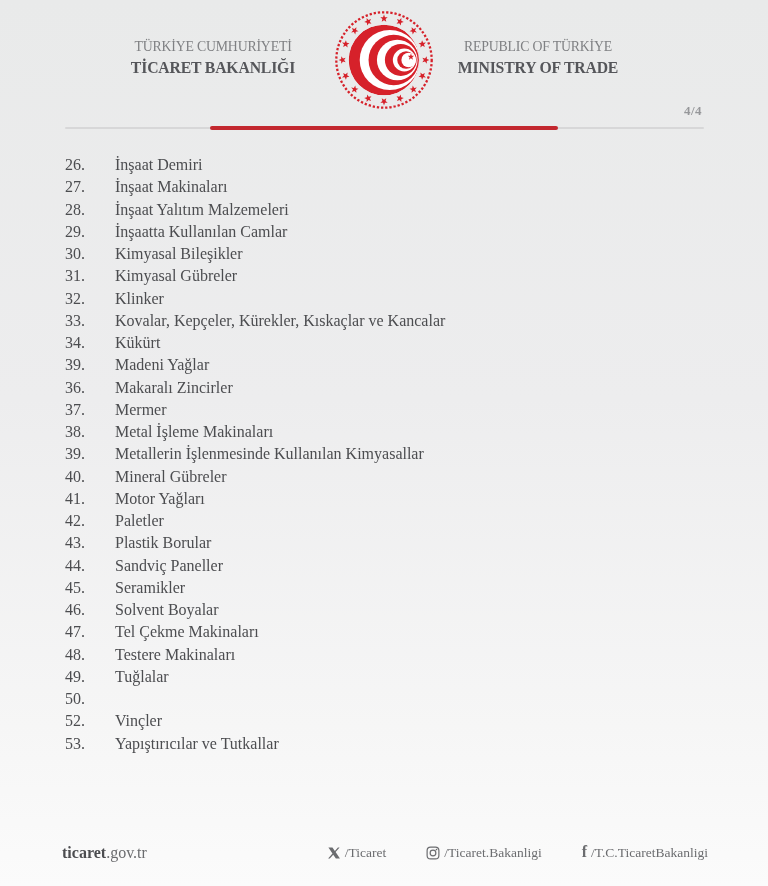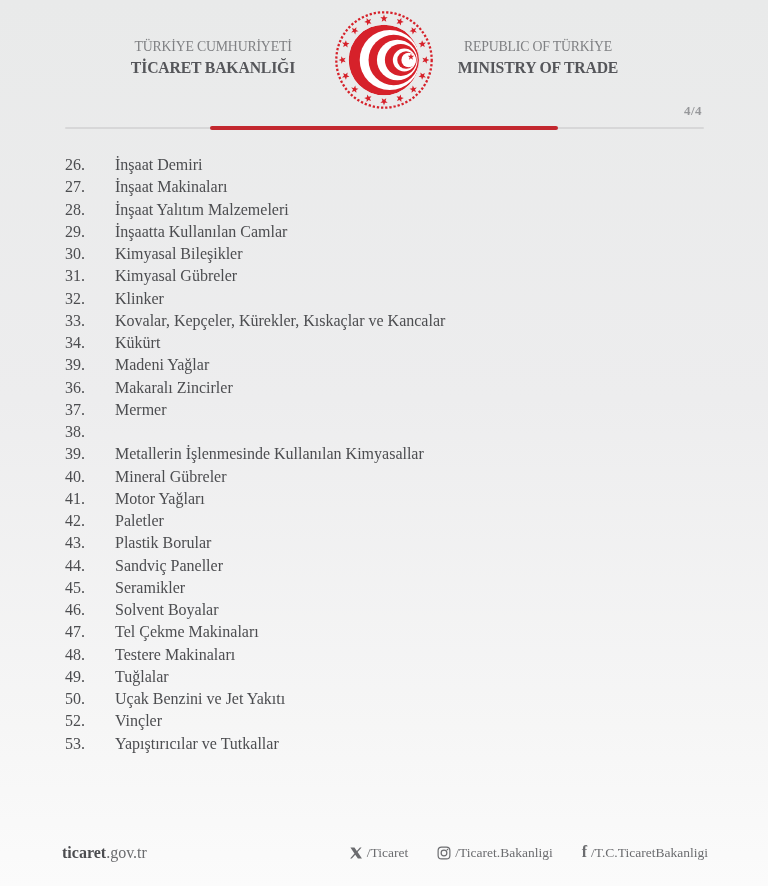--- a/index.html
+++ b/index.html
@@ -34,21 +34,21 @@
   .row{display:flex;align-items:center;height:22.26px;}
   .num{width:50px;flex:0 0 50px;font-size:16px;color:var(--text-dark,#4c4d50);}
   .lbl{font-size:16px;color:var(--text-dark,#4c4d50);white-space:nowrap;}
   
   .footer{
     position:absolute;left:62px;right:60px;top:840px;height:26px;
     display:flex;justify-content:space-between;align-items:center;
   }
   .site{font-size:16px;color:var(--muted,#6b6c6f);}
   .site b{color:#4c4d50;}
-  .socials{display:flex;align-items:center;gap:29px;}
+  .socials{display:flex;align-items:center;gap:40px;}
   .social{display:flex;align-items:center;gap:4px;font-size:13.5px;color:var(--muted,#6b6c6f);}
   .social svg{display:block;}
   .fb-glyph{
     font-size:16px;font-weight:bold;color:var(--muted,#6b6c6f);
     line-height:1;position:relative;top:-1px;
   }
 </style>
 </head>
 <body>
 
@@ -154,20 +154,21 @@
       <div class="row">
         <span class="num">36.</span>
         <span class="lbl">Makaralı Zincirler</span>
       </div>
       <div class="row">
         <span class="num">37.</span>
         <span class="lbl">Mermer</span>
       </div>
       <div class="row">
         <span class="num">38.</span>
+        <span class="lbl">Metal İşleme Makinaları</span>
       </div>
       <div class="row">
         <span class="num">39.</span>
         <span class="lbl">Metallerin İşlenmesinde Kullanılan Kimyasallar</span>
       </div>
       <div class="row">
         <span class="num">40.</span>
         <span class="lbl">Mineral Gübreler</span>
       </div>
       <div class="row">
@@ -201,21 +202,20 @@
       <div class="row">
         <span class="num">48.</span>
         <span class="lbl">Testere Makinaları</span>
       </div>
       <div class="row">
         <span class="num">49.</span>
         <span class="lbl">Tuğlalar</span>
       </div>
       <div class="row">
         <span class="num">50.</span>
-        <span class="lbl">Uçak Benzini ve Jet Yakıtı</span>
       </div>
       <div class="row">
         <span class="num">52.</span>
         <span class="lbl">Vinçler</span>
       </div>
       <div class="row">
         <span class="num">53.</span>
         <span class="lbl">Yapıştırıcılar ve Tutkallar</span>
       </div>
     </div>

